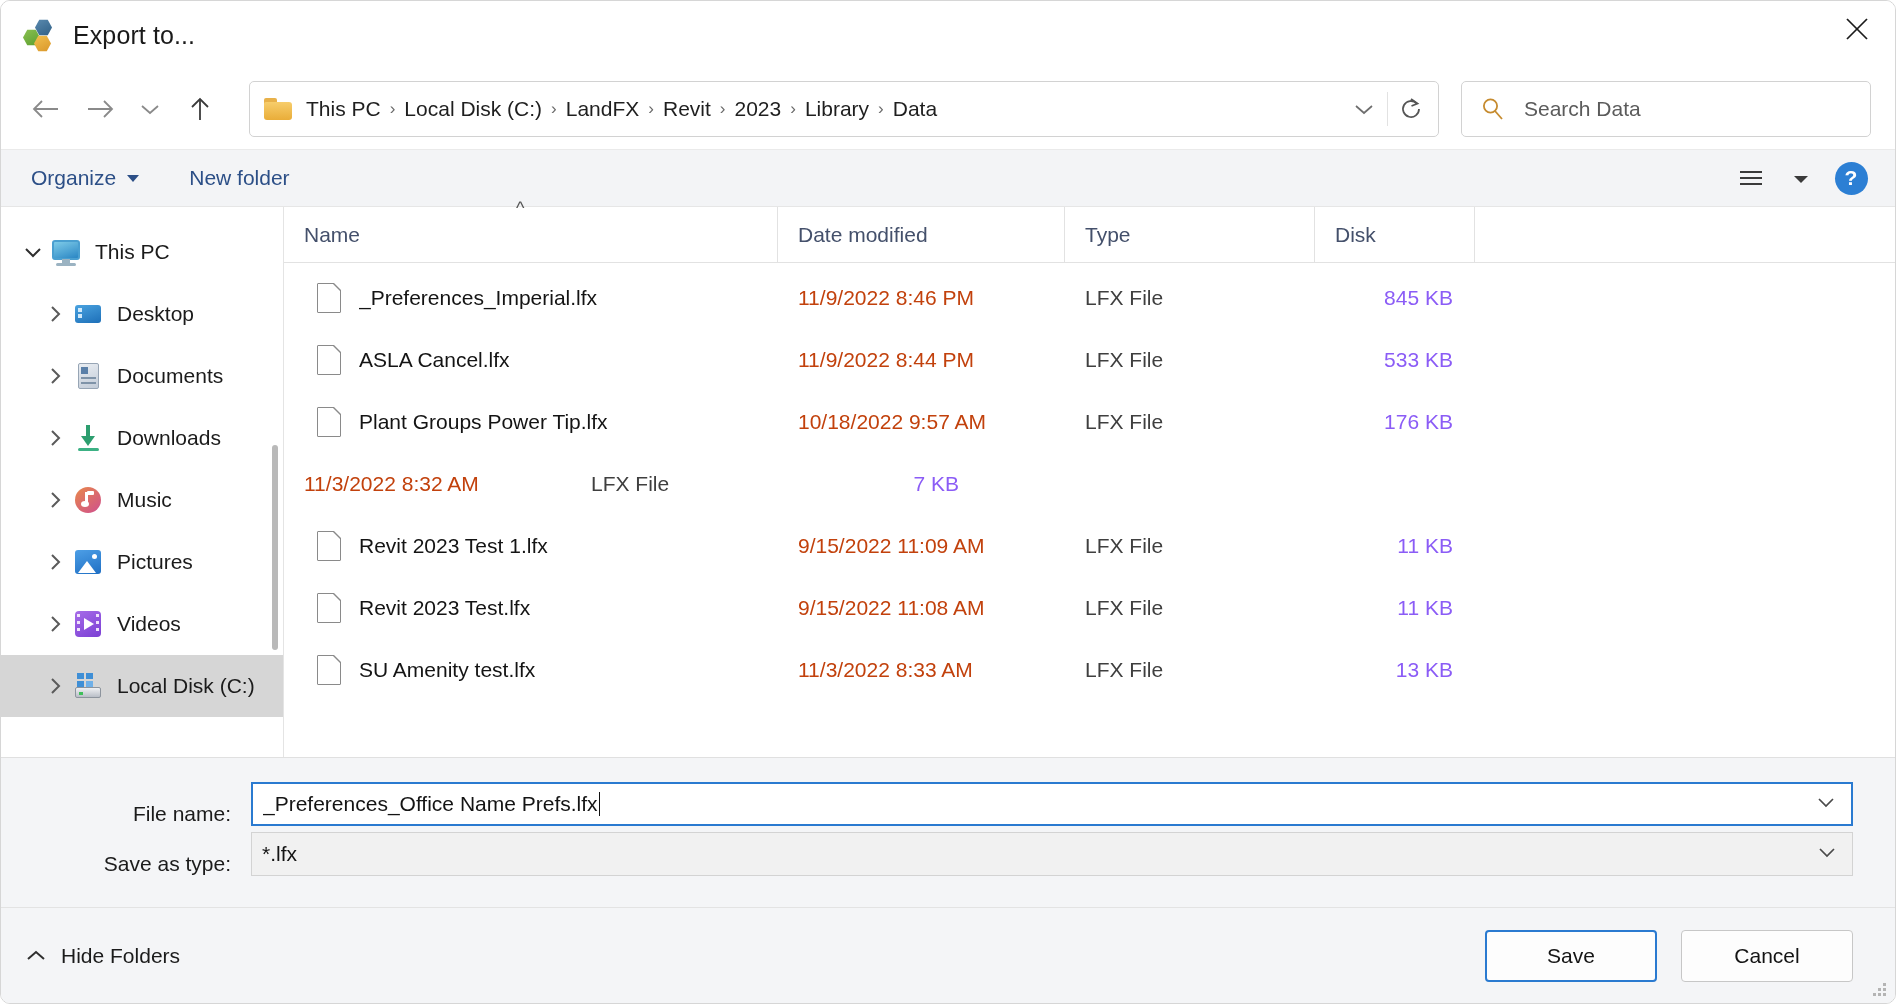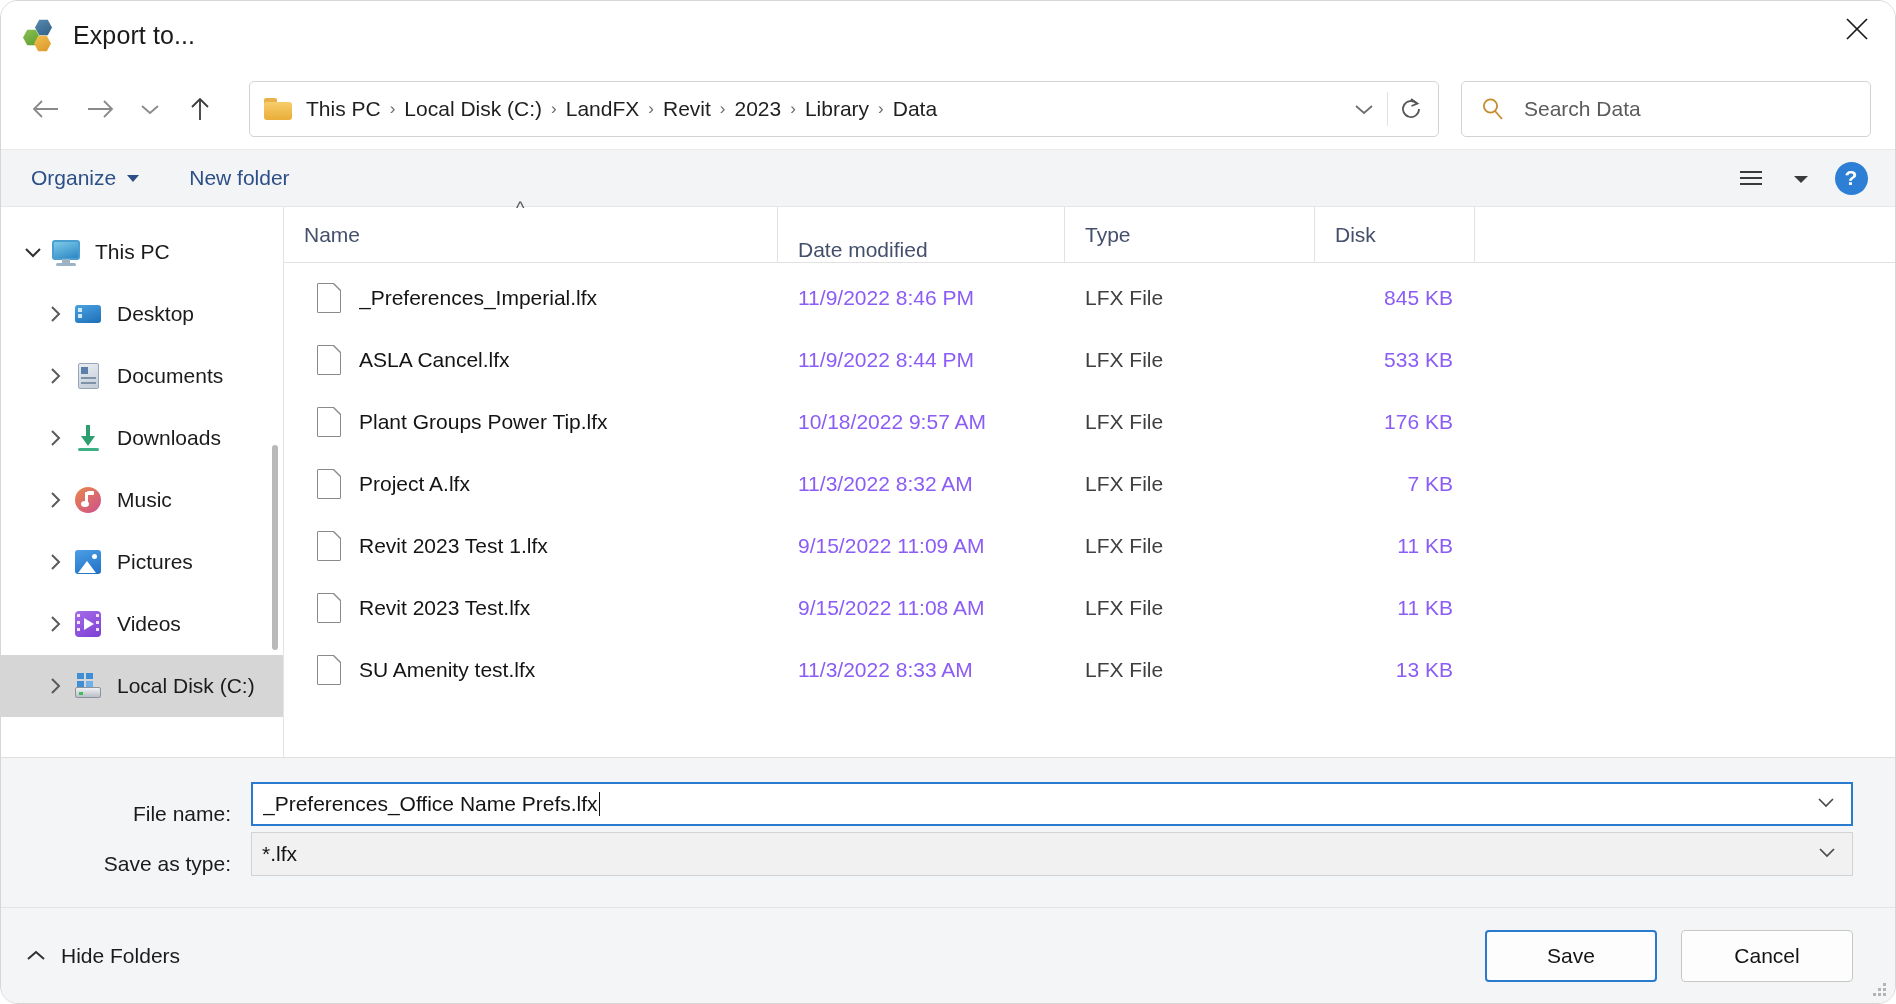--- a/index.html
+++ b/index.html
@@ -11,21 +11,21 @@
     overflow: hidden;
   }
   body { -webkit-font-smoothing: antialiased; }
 
   .dialog {
     position: absolute;
     left: 0; top: 0;
     width: 1896px; height: 1004px;
     background: #ffffff;
     border: 1px solid #d6d6d6;
-    border-radius: 18px;
+    border-radius: 10px;
     overflow: hidden;
     display: flex;
     flex-direction: column;
   }
 
   
   .titlebar {
     height: 68px;
     flex: 0 0 68px;
     display: flex;
@@ -305,21 +305,21 @@
   .col {
     font-size: 21px;
     color: #44506b;
     height: 100%;
     display: flex; align-items: center;
     padding-left: 20px;
     border-right: 1px solid #e2e2e2;
     position: relative;
   }
   .col-name { flex: 0 0 494px; }
-  .col-date { flex: 0 0 287px; align-items: flex-end; }
+  .col-date { flex: 0 0 287px; }
   .col-type { flex: 0 0 250px; }
   .col-size { flex: 0 0 160px; }
   .sort-caret {
     position: absolute;
     left: 232px; top: -9px;
     font-size: 18px; color: #555;
   }
 
   .rows { flex: 1 1 auto; overflow: hidden; padding-top: 4px; }
   .frow {
@@ -345,21 +345,21 @@
   }
   .fileicon .fold {
     position:absolute; right:-1px; top:-1px; width:0; height:0;
     border-left:9px solid transparent; border-top:9px solid #fff;
     filter: drop-shadow(-1px 1px 0 #8a8a8a);
   }
   .ftxt {
     font-size: 21px; color: #141414;
     white-space: nowrap; overflow: hidden; text-overflow: ellipsis;
   }
-  .fdate { flex: 0 0 287px; font-size: 21px; color: #8b5cf6; padding-left: 20px; white-space: nowrap; }
+  .fdate { flex: 0 0 287px; font-size: 21px; color: #c2410c; padding-left: 20px; white-space: nowrap; }
   .ftype { flex: 0 0 250px; font-size: 21px; color: #3f3f3f; padding-left: 20px; white-space: nowrap; }
   .fsize {
     flex: 0 0 160px; font-size: 21px; color: #8b5cf6;
     text-align: right; padding-right: 22px; white-space: nowrap;
   }
 
   
   .formarea {
     flex: 0 0 150px;
     background: #f4f5f7;
@@ -739,27 +739,20 @@
                 <i class="fold"></i>
               </span>
             <span class="ftxt">Plant Groups Power Tip.lfx</span>
           </div>
           <div class="fdate">10/18/2022 9:57 AM</div>
           <div class="ftype">LFX File</div>
           <div class="fsize">176 KB</div>
         </div>
 
         <div class="frow">
-          <div class="fname">
-            <span class="fileicon">
-                <i class="pg"></i>
-                <i class="fold"></i>
-              </span>
-            <span class="ftxt">Project A.lfx</span>
-          </div>
           <div class="fdate">11/3/2022 8:32 AM</div>
           <div class="ftype">LFX File</div>
           <div class="fsize">7 KB</div>
         </div>
 
         <div class="frow">
           <div class="fname">
             <span class="fileicon">
                 <i class="pg"></i>
                 <i class="fold"></i>

